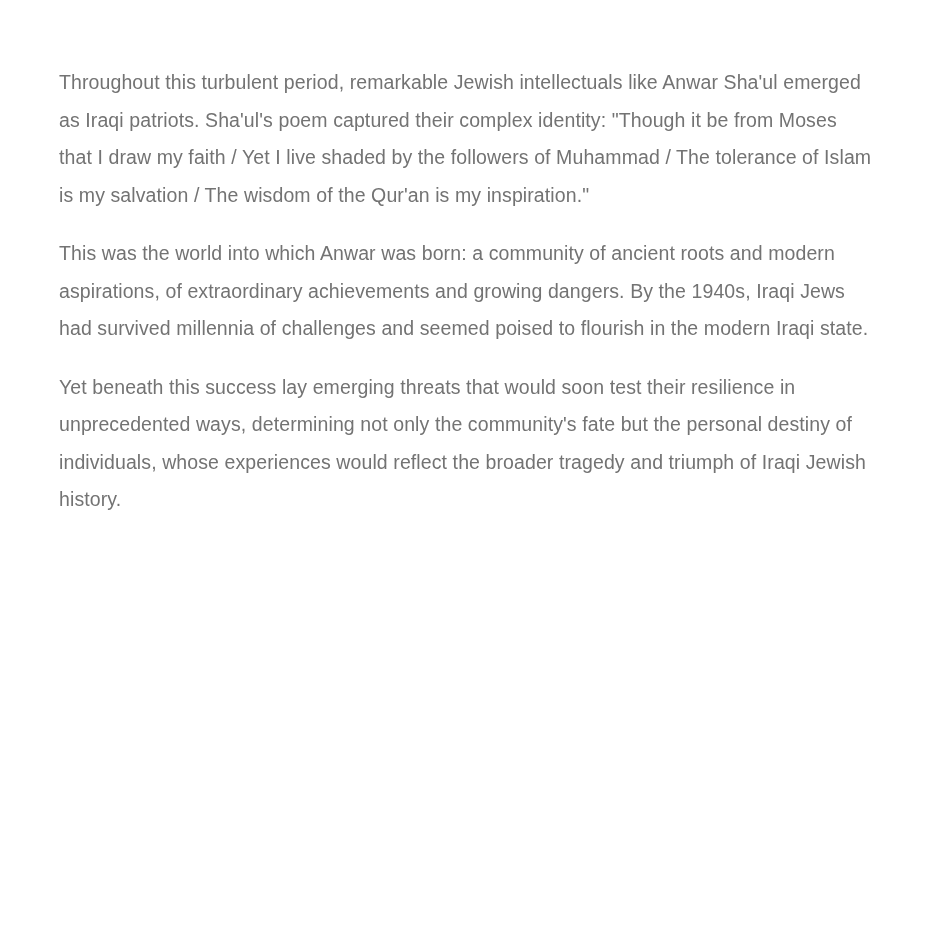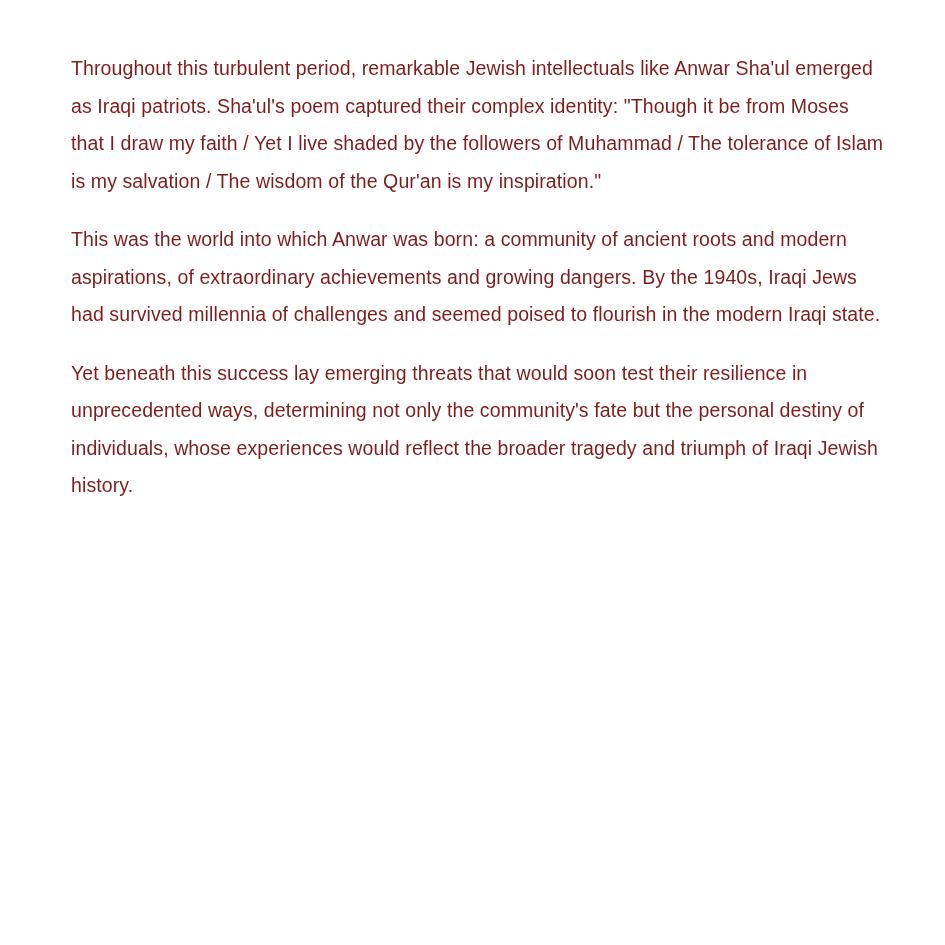--- a/index.html
+++ b/index.html
@@ -11,24 +11,23 @@
     position: relative;
     width: 945px;
     height: 945px;
     background: #ffffff;
     overflow: hidden;
     font-family: "Liberation Sans", "DejaVu Sans", sans-serif;
   }
   .text-block {
     position: absolute;
     left: 59px;
-    top: 50px;
+    top: 64px;
     width: 815px;
-    color: #7f1d1d;
-    margin-left: 12px;
+    color: #737373;
   }
   .para {
     font-size: 19.5px;
     line-height: 37.5px;
     margin: 0 0 21px 0;
     letter-spacing: 0.1px;
   }
 </style>
 </head>
 <body>

